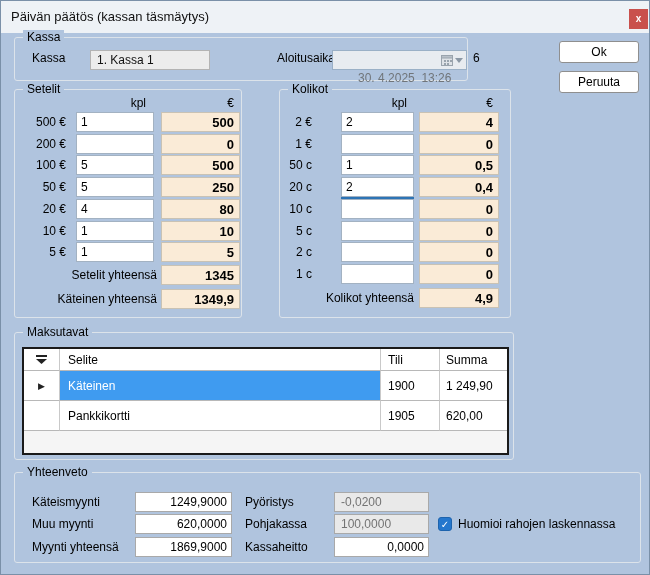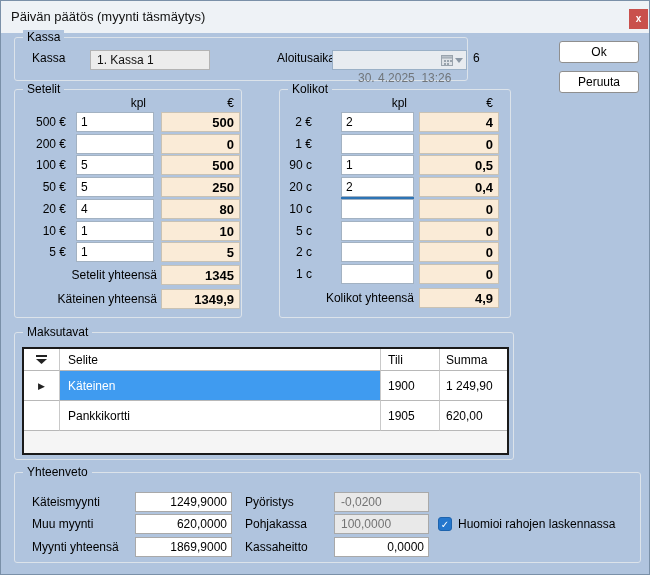--- a/index.html
+++ b/index.html
@@ -110,21 +110,21 @@
   }
   .chk-label{position:absolute;left:443px;top:44px;line-height:14px;}
   svg{display:block;}
 </style>
 </head>
 <body>
 
 <div class="window">
 
   <div class="titlebar">
-    <span class="title">Päivän päätös (myynti täsmäytys)</span>
+    <span class="title">Päivän päätös (kassan täsmäytys)</span>
     <div class="close-btn">
       <span>x</span>
     </div>
   </div>
 
   <div class="group" id="kassa-group">
     <span class="legend">Kassa</span>
     <span class="kassa-label">Kassa</span>
     <div class="kassa-field">1. Kassa 1</div>
     <span class="aloitusaika-label">Aloitusaika</span>
@@ -205,21 +205,21 @@
           <span class="denom-label">2 €</span>
           <input class="kpl-input" value="2" style="">
           <div class="eur-box">4</div>
         </div>
         <div class="denom-row" style="top: 43.7px;">
           <span class="denom-label">1 €</span>
           <input class="kpl-input" style="">
           <div class="eur-box">0</div>
         </div>
         <div class="denom-row" style="top: 65.4px;">
-          <span class="denom-label">90 c</span>
+          <span class="denom-label">50 c</span>
           <input class="kpl-input" value="1" style="">
           <div class="eur-box">0,5</div>
         </div>
         <div class="denom-row" style="top: 87.1px;">
           <span class="denom-label">20 c</span>
           <input class="kpl-input focused" value="2" style="">
           <div class="eur-box">0,4</div>
         </div>
         <div class="denom-row" style="top: 108.8px;">
           <span class="denom-label">10 c</span>

